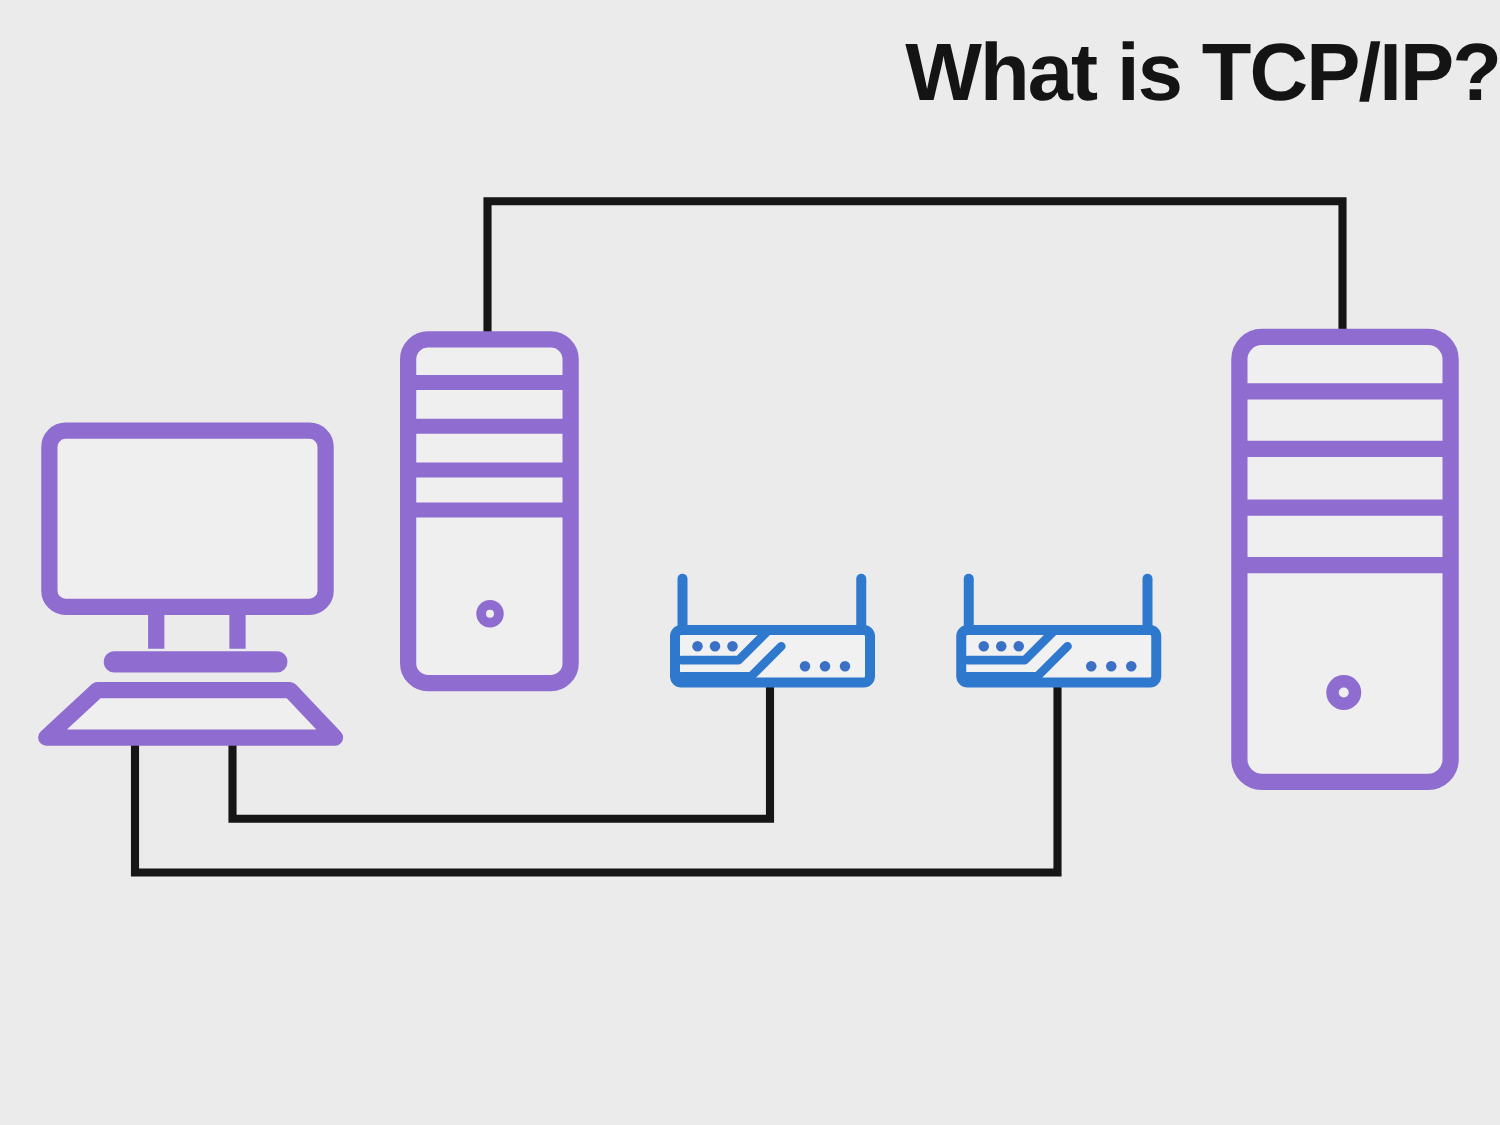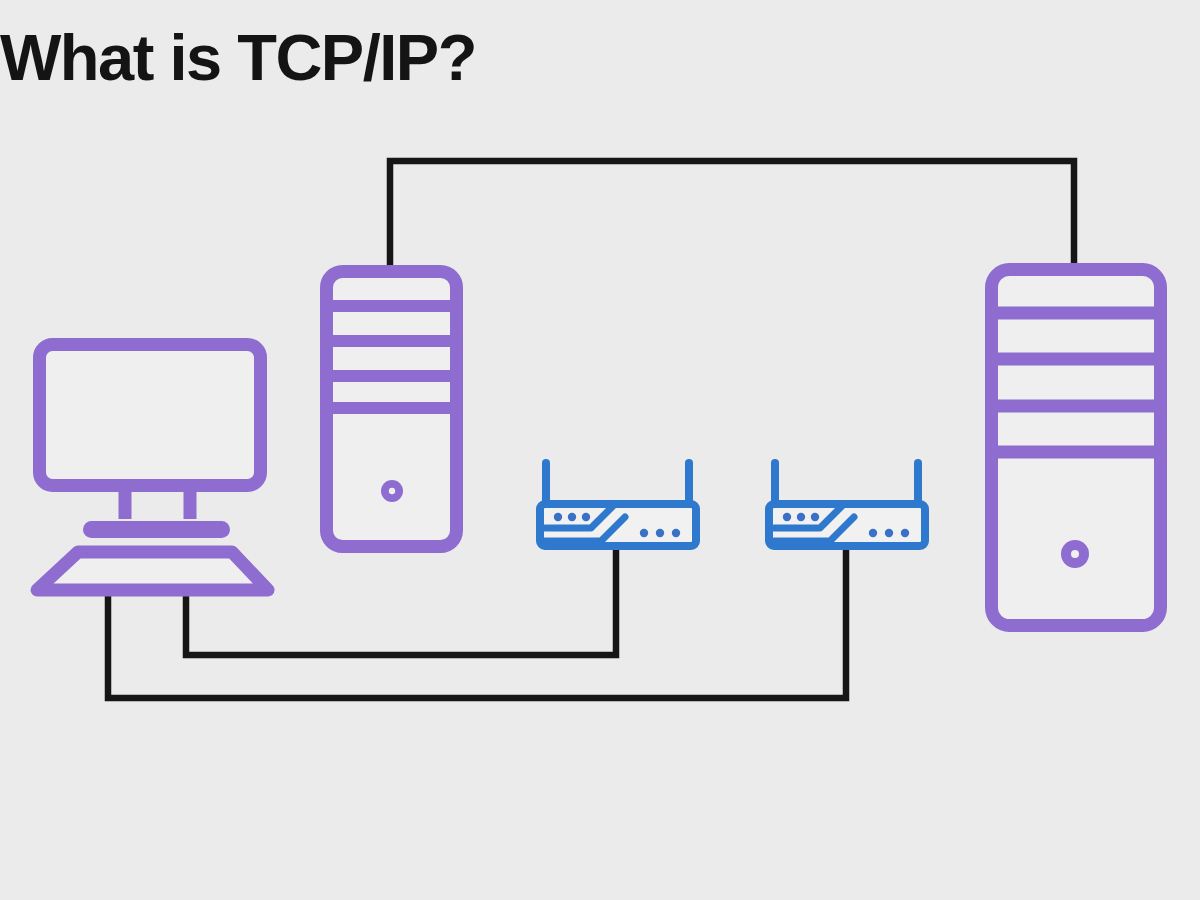--- a/index.html
+++ b/index.html
@@ -13,21 +13,21 @@
     --router-fill:#F2F1F1;
   }
   html,body{margin:0;padding:0;}
   body{
     width:1200px;height:900px;position:relative;overflow:hidden;
     background:var(--background);
     font-family:"Liberation Sans",sans-serif;
   }
   .title{
     position:absolute;top:22px;left:0;width:100%;margin:0;
-    text-align:left;font-weight:700;font-size:65px;line-height:1.1;
+    text-align:right;font-weight:700;font-size:65px;line-height:1.1;
     letter-spacing:-1.5px;color:var(--title-text);
   }
   svg.diagram{position:absolute;left:0;top:0;width:1200px;height:900px;}
   .cable{stroke:var(--cable-black);stroke-width:6.5;fill:none;}
   .pstroke{stroke:var(--device-purple);fill:var(--device-fill);}
   .pline{stroke:var(--device-purple);fill:none;}
   .pfill{fill:var(--device-purple);}
   .bstroke{stroke:var(--router-blue);fill:var(--router-fill);}
   .bline{stroke:var(--router-blue);fill:none;}
   .bdot{fill:var(--router-dot);}

